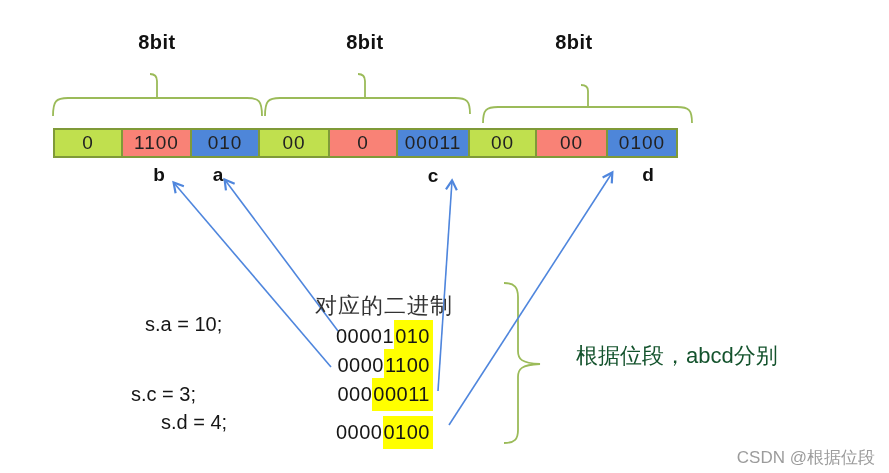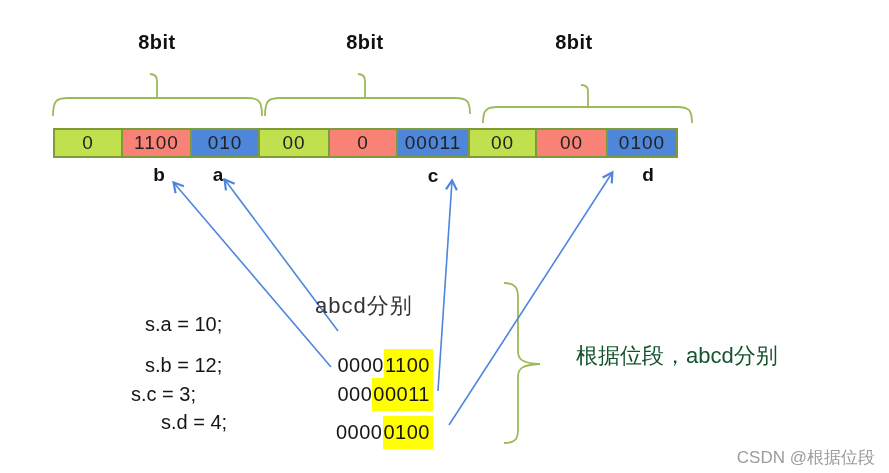--- a/index.html
+++ b/index.html
@@ -92,27 +92,27 @@
     <div class="cell c-green" style="width:69px;">00</div>
     <div class="cell c-red" style="width:73px;">00</div>
     <div class="cell c-blue" style="width:72px;">0100</div>
   </div>
 
   <div class="abs field-label" style="left:159px;top:164px;">b</div>
   <div class="abs field-label" style="left:218px;top:164px;">a</div>
   <div class="abs field-label" style="left:433px;top:165px;">c</div>
   <div class="abs field-label" style="left:648px;top:164px;">d</div>
 
-  <div class="abs bin-title" style="left:315px;top:291px;">abcd分别</div>
+  <div class="abs bin-title" style="left:315px;top:291px;">对应的二进制</div>
 
   <div class="abs code-line" style="left:145px;top:313px;">s.a = 10;</div>
-  <div class="abs code-line" style="left:145px;top:354px;">s.b = 12;</div>
   <div class="abs code-line" style="left:131px;top:383px;">s.c = 3;</div>
   <div class="abs code-line" style="left:161px;top:411px;">s.d = 4;</div>
 
+  <div class="abs bin-line" style="left:300px;top:325px;"><span>00001</span><span class="hl">010</span></div>
   <div class="abs bin-line" style="left:300px;top:354px;"><span>0000</span><span class="hl">1100</span></div>
   <div class="abs bin-line" style="left:300px;top:383px;"><span>000</span><span class="hl">00011</span></div>
   <div class="abs bin-line" style="left:300px;top:421px;"><span>0000</span><span class="hl">0100</span></div>
 
   <div class="abs note" style="left:576px;top:341px;">
     <div>根据位段，abcd分别</div>
   </div>
 
   <div class="abs watermark" style="right:14px;top:446px;">CSDN @根据位段</div>
 

